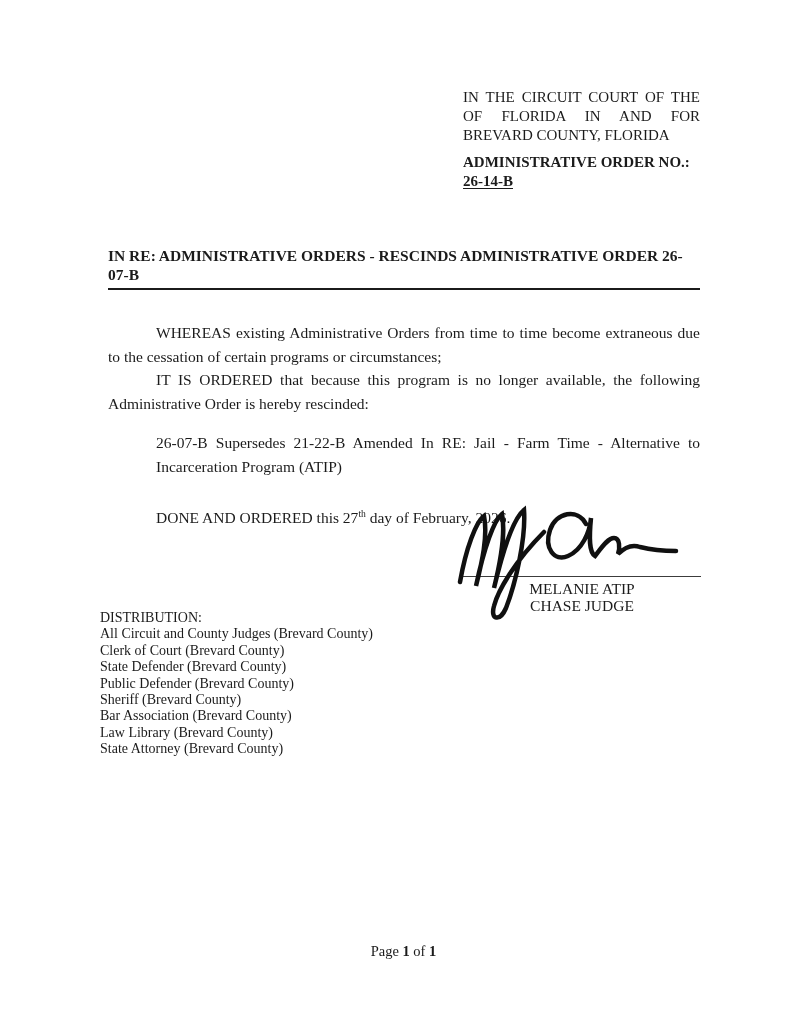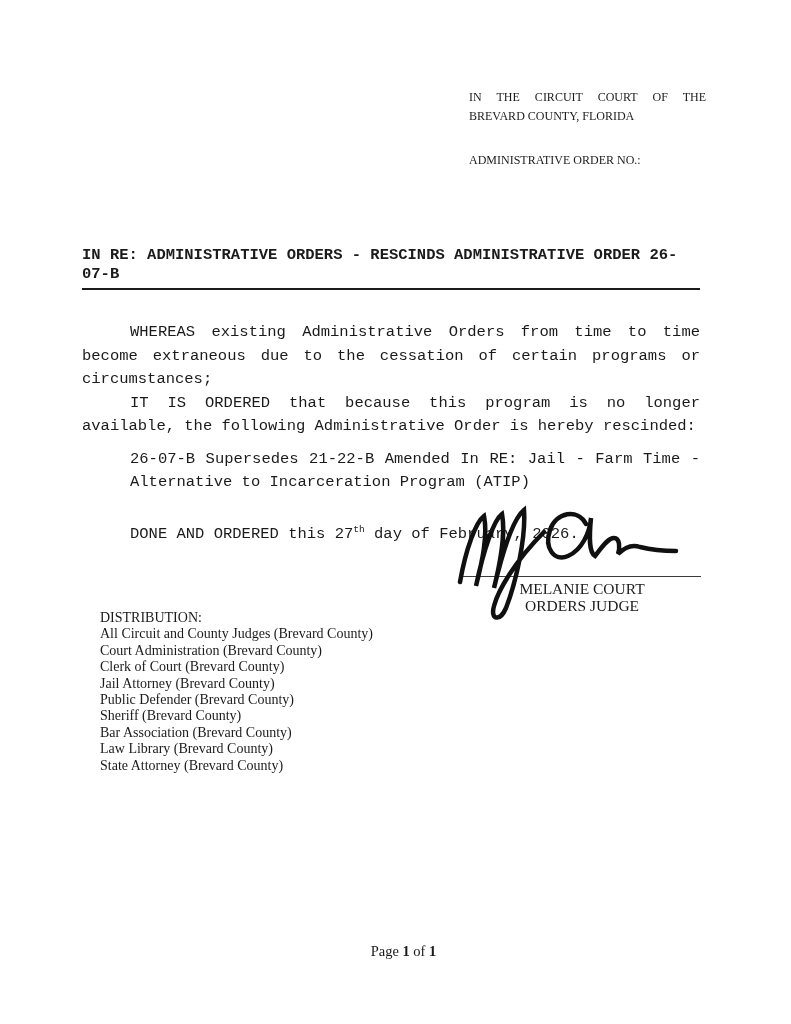--- a/index.html
+++ b/index.html
@@ -11,54 +11,53 @@
     margin: 0 auto;
     font-family: "Liberation Serif", "DejaVu Serif", serif;
     color: #1b1b1b;
     overflow: hidden;
   }
 
   
   .court-header {
     position: absolute;
     top: 88px;
-    right: 85px;
+    right: 91px;
     width: 237px;
-    font-size: 12px;
+    font-size: 15px;
     line-height: 19px;
   }
   .court-line { text-align: justify; text-align-last: justify; }
   .court-line.last { text-align: left; text-align-last: left; }
-  .order-block { margin-top: 25px; font-weight: normal; }
+  .order-block { margin-top: 8px; font-weight: bold; }
   .order-number { text-decoration: underline; text-underline-offset: 2px; }
 
   
   .main {
     position: absolute;
-    left: 82px;
+    left: 108px;
     right: 91px;
     top: 246px;
     font-size: 15.5px;
     line-height: 23.5px;
-    font-family: Liberation Mono, monospace;
   }
   .subject {
     font-weight: bold;
     padding-bottom: 4px;
     border-bottom: 2px solid #1b1b1b;
     line-height: 19px;
   }
   .para {
     margin: 0;
     text-indent: 48px;
     text-align: justify;
   }
   .para.first { margin-top: 31px; }
   .rescinded-item {
-    margin: 9px 0 0 48px;
+    margin: 16px 0 0 48px;
     text-align: justify;
   }
   .done-line { margin-top: 28px; text-indent: 48px; }
   .done-line sup { font-size: 62%; vertical-align: super; line-height: 0; }
 
   
   .sig-scrawl {
     position: absolute;
     left: 450px;
     top: 490px;
@@ -102,24 +101,26 @@
   }
   .footer b { font-weight: bold; }
 </style>
 </head>
 <body>
 
 <div class="page">
 
   <div class="court-header">
     <div class="court-line">IN THE CIRCUIT COURT OF THE</div>
+    <div class="court-line">OF FLORIDA IN AND FOR</div>
     <div class="court-line last">BREVARD COUNTY, FLORIDA</div>
 
     <div class="order-block">
       <div>ADMINISTRATIVE ORDER NO.:</div>
+      <div class="order-number">26-14-B</div>
     </div>
   </div>
 
   <div class="main">
     <div class="subject">IN RE: ADMINISTRATIVE ORDERS - RESCINDS ADMINISTRATIVE ORDER 26-07-B</div>
 
     <p class="para first">WHEREAS existing Administrative Orders from time to time become extraneous due to the cessation of certain programs or circumstances;</p>
 
     <p class="para">IT IS ORDERED that because this program is no longer available, the following Administrative Order is hereby rescinded:</p>
 
@@ -127,30 +128,29 @@
 
     <p class="done-line"><span>DONE AND ORDERED this 27</span><sup>th</sup><span> day of February, 2026.</span></p>
   </div>
 
   <svg class="sig-scrawl" width="230" height="136" viewBox="0 0 230 136" fill="none">
     <path d="M10,92 C16,58 26,32 34,26 C38,46 32,72 26,96 C34,58 44,30 52,24 C56,46 50,74 44,98 C54,56 64,28 74,20 C76,48 66,92 56,118 C50,132 40,130 44,116 C48,100 66,70 94,42" stroke="#101010" stroke-width="4.5" stroke-linecap="round" fill="none"></path>
     <path d="M136,34 C128,18 106,22 100,40 C94,58 104,72 118,66 C132,60 140,42 141,28 C139,48 139,62 145,66 C152,57 158,48 164,48 C170,48 170,58 168,64 C174,58 182,54 190,57 C202,60 214,61 226,61" stroke="#101010" stroke-width="4.5" stroke-linecap="round" fill="none"></path>
   </svg>
   <div class="sig-rule"></div>
   <div class="sig-text">
-    <div>MELANIE COURT</div>
-    <div>ORDERS JUDGE</div>
+    <div>MELANIE ATIP</div>
+    <div>CHASE JUDGE</div>
   </div>
 
   <div class="distribution">
     <div>DISTRIBUTION:</div>
     <div>All Circuit and County Judges (Brevard County)</div>
-    <div>Court Administration (Brevard County)</div>
     <div>Clerk of Court (Brevard County)</div>
-    <div>Jail Attorney (Brevard County)</div>
+    <div>State Defender (Brevard County)</div>
     <div>Public Defender (Brevard County)</div>
     <div>Sheriff (Brevard County)</div>
     <div>Bar Association (Brevard County)</div>
     <div>Law Library (Brevard County)</div>
     <div>State Attorney (Brevard County)</div>
   </div>
 
   <div class="footer"><span>Page </span><b>1</b><span> of </span><b>1</b></div>
 
 </div>

